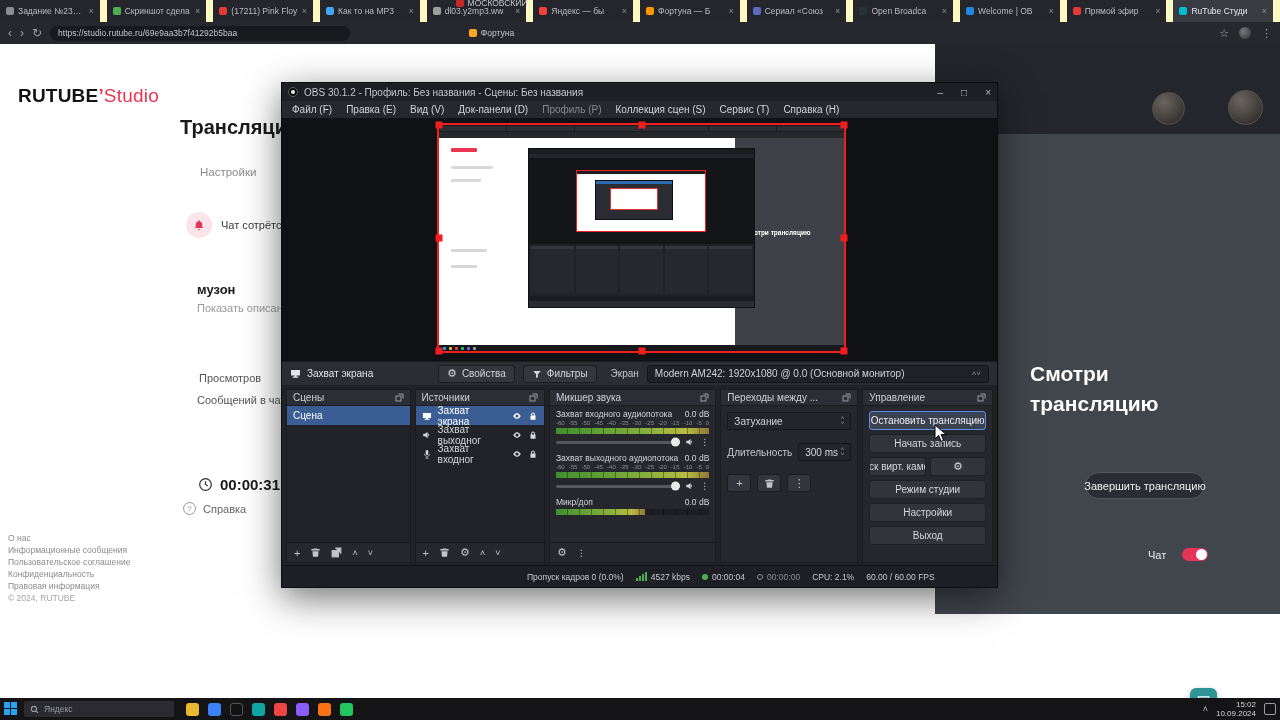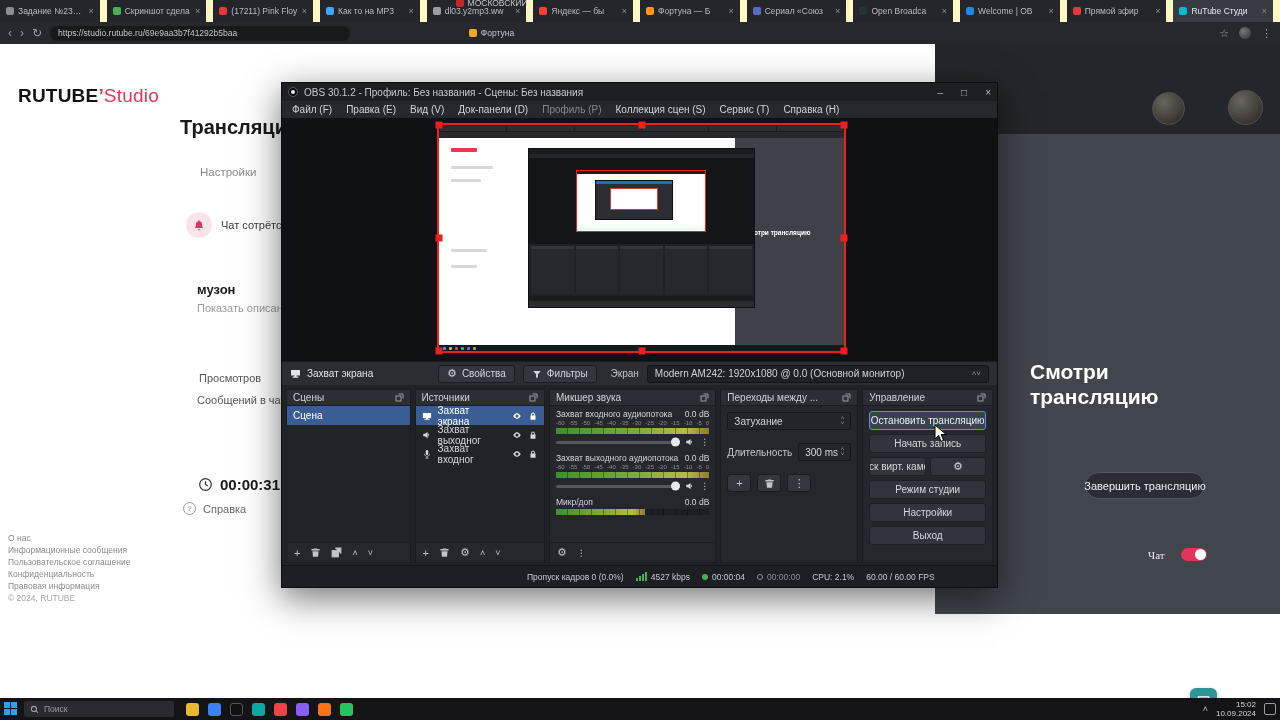--- a/index.html
+++ b/index.html
@@ -52,25 +52,25 @@
   .help-txt { font-size:11px; }
   .footer { position:absolute; left:8px; top:489px; display:flex; flex-direction:column; gap:2px; }
   .footer span { font-size:8.5px; color:#8b8b8b; line-height:10px; }
   .footer .copy { margin-top:0; color:#a5a5a5; }
 
   
   .rpanel { position:absolute; left:935px; top:0; width:345px; height:570px; background:#41454c; }
   .rpanel-top { position:absolute; left:0; top:0; width:345px; height:90px; background:#24262b; }
   .avatar-lg { position:absolute; border-radius:50%; background:radial-gradient(circle at 35% 30%, #6a6560, #26231f);
     border:1px solid #57534d; }
-  .watch { position:absolute; left:95px; top:315px; font-size:21px; font-weight:700; color:#fff; line-height:25px; white-space:pre-line; }
+  .watch { position:absolute; left:95px; top:315px; font-size:21px; font-weight:700; color:#fff; line-height:30px; white-space:pre-line; }
   .end-btn { position:absolute; left:150px; top:428px; width:120px; height:27px; border-radius:15px;
     background:#2a2d33; border:1px solid #53565d; color:#f0f0f2; font-size:11px;
     display:flex; align-items:center; justify-content:center; white-space:nowrap; }
-  .chat-row { position:absolute; left:213px; top:504px; display:flex; align-items:center; gap:16px;font-family:Liberation Serif, serif; }
+  .chat-row { position:absolute; left:213px; top:504px; display:flex; align-items:center; gap:16px; }
   .chat-lbl { color:#e8e9ec; font-size:11px; }
   .toggle { width:26px; height:13px; border-radius:7px; background:#e5345a; position:relative; }
   .toggle .knob { position:absolute; right:1px; top:1px; width:11px; height:11px; border-radius:50%; background:#fff; }
 
   .chat-fab { position:absolute; left:1190px; top:644px; width:27px; height:27px; border-radius:6px;
     background:#2d9598; display:flex; align-items:center; justify-content:center; box-shadow:0 2px 5px rgba(0,0,0,.3); }
 
   
   .obs { position:absolute; left:281px; top:82px; width:717px; height:506px; background:#2b2d33;
     border:1px solid #0c0d10; box-shadow:0 10px 34px rgba(0,0,0,.55); color:#d2d4d8; }
@@ -750,21 +750,21 @@
         <i></i>
         <i></i>
         <i></i>
         <i></i>
       </span>
     <span class="tsearch">
       <svg width="9" height="9" viewBox="0 0 16 16" fill="none" stroke="#9a9da3" stroke-width="2">
           <circle cx="7" cy="7" r="4.5"></circle>
           <path d="M10.5 10.5L14 14"></path>
         </svg>
-      <span>Поиск</span>
+      <span>Яндекс</span>
     </span>
     <span class="ticons">
       <i style="background:#e8b931;"></i>
       <i style="background:#3b82f6;"></i>
       <i style="background:#111; border:1px solid #555;"></i>
       <i style="background:#0ea5a5;"></i>
       <i style="background:#ef4444;"></i>
       <i style="background:#8b5cf6;"></i>
       <i style="background:#f97316;"></i>
       <i style="background:#22c55e;"></i>

